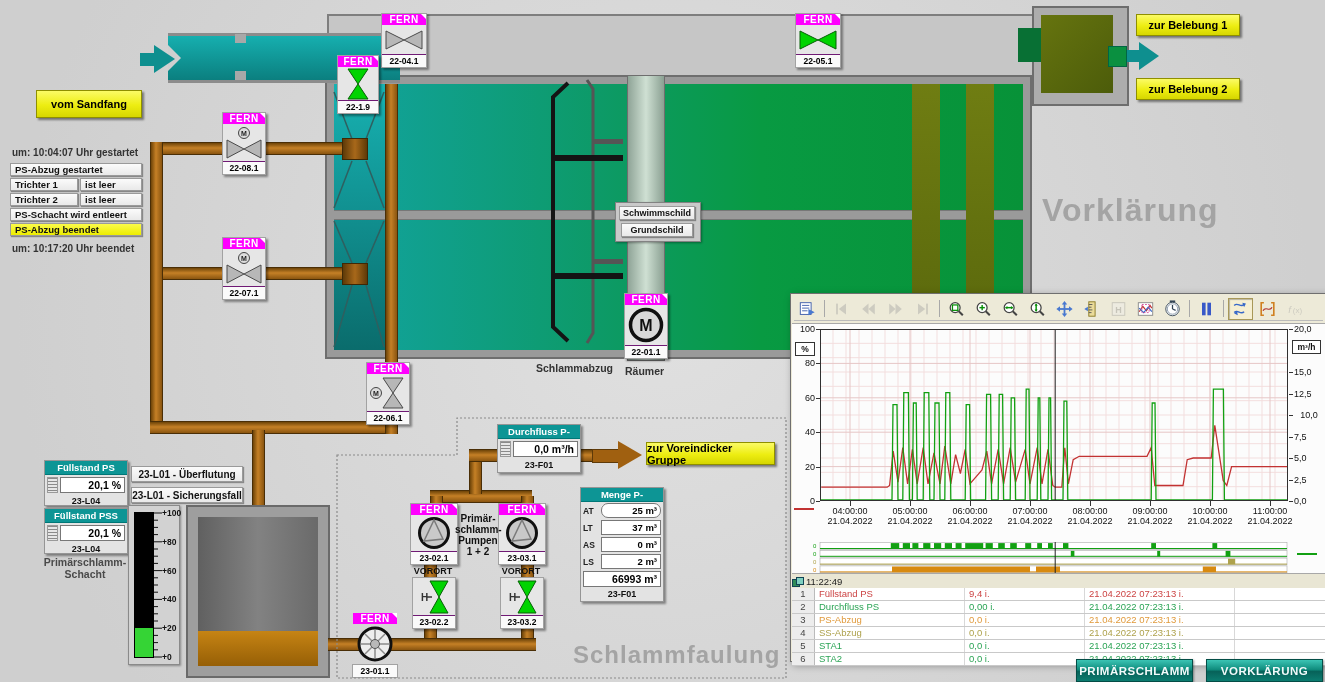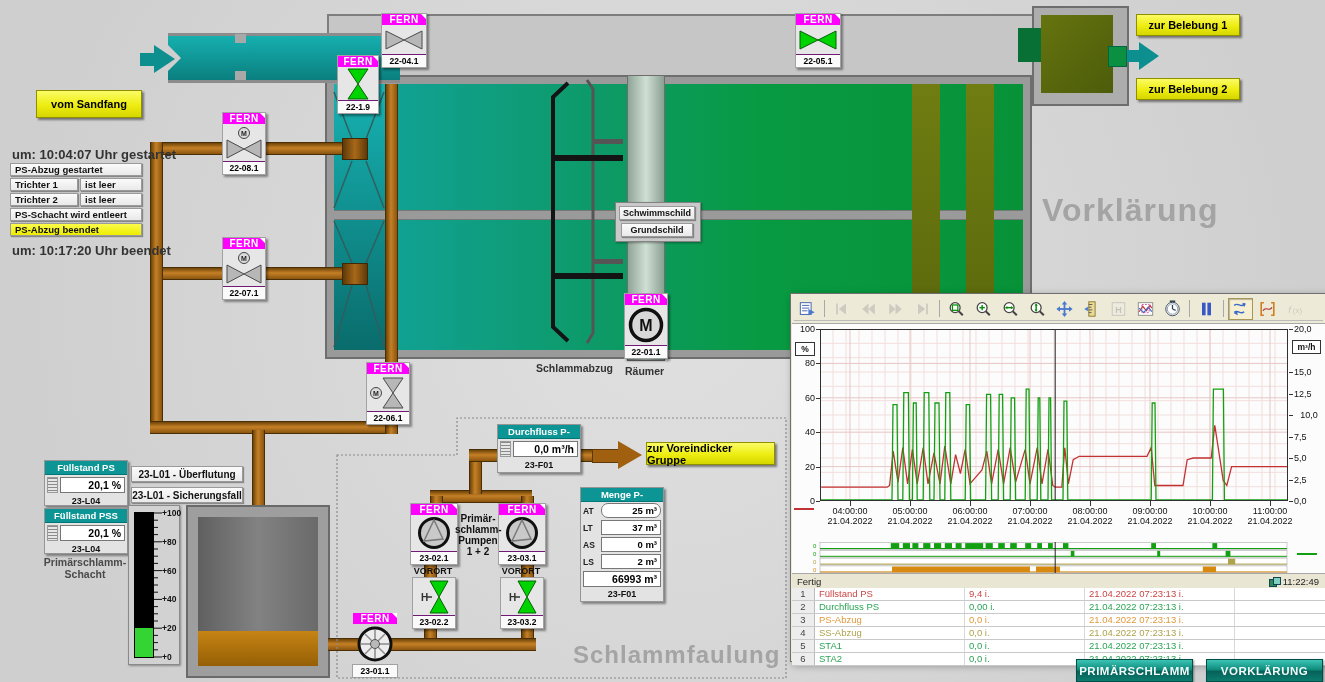--- a/index.html
+++ b/index.html
@@ -10,21 +10,21 @@
   
   .ylw{background:linear-gradient(180deg,#FBFB66,#EDED11 55%,#D6D600);border:1px solid #8F8F00;
     box-shadow:1.5px 1.5px 2px rgba(0,0,0,.45);font-weight:bold;font-size:11px;color:#000;
     display:flex;align-items:center;justify-content:center;}
   
   .gbtn{background:linear-gradient(180deg,#FBFBFB,#E9E9E9);border:1px solid #9A9A9A;
     box-shadow:1px 1px 1px rgba(0,0,0,.35);font-weight:bold;font-size:10px;color:#111;
     display:flex;align-items:center;padding:0 4px;box-sizing:border-box;}
   .gbtn.center{justify-content:center;padding:0;}
   .gbtn.hl{background:linear-gradient(180deg,#FBFB4A,#EDED00);}
-  .note{font-weight:bold;font-size:13px;color:#333;}
+  .note{font-weight:bold;font-size:10px;color:#333;}
   
   .instr{background:#E3E3E3;border:1px solid #959595;box-shadow:1.5px 1.5px 2px rgba(0,0,0,.4);}
   .thdr{background:#0D9595;color:#fff;font-weight:bold;font-size:9.5px;text-align:center;
     line-height:13px;height:13px;border-bottom:1px solid #077;}
   .vrow{display:flex;align-items:center;padding:2px 2px;}
   .lines-ic{width:9px;height:14px;margin-right:2px;border:1px solid #9a9a9a;
     background:repeating-linear-gradient(180deg,#8a8a8a 0 1px,#e6e6e6 1px 3px);}
   .vcell{flex:1;background:#fff;border:1px solid #777;font-weight:bold;font-size:10.5px;
     text-align:right;padding:1px 3px;color:#000;}
   .idlbl{font-weight:bold;font-size:9px;text-align:center;color:#111;line-height:12px;}
@@ -769,21 +769,20 @@
         <rect x="23" y="23.9" width="467" height="6.8" fill="#FFFFFF" stroke="#AAA" stroke-width="0.6"></rect>
         <text x="16" y="29.7" font-size="6" fill="#D88A10" font-family="Liberation Sans">0</text>
         <line x1="23" y1="29.9" x2="490" y2="29.9" stroke="#D88A10" stroke-width="1"></line>
         <rect x="95.0" y="24.5" width="138.0" height="5.6" fill="#D88A10"></rect>
         <rect x="239.0" y="24.5" width="24.0" height="5.6" fill="#D88A10"></rect>
         <rect x="405.8" y="24.5" width="13.2" height="5.6" fill="#D88A10"></rect>
         <line x1="258.2" y1="0" x2="258.2" y2="31" stroke="#202020"></line>
       </svg>
 
     <div style="position:absolute;left:1px;top:279px;width:533px;height:14px;background:#E9E6D4;border-top:1px solid #A8A8A8;display:flex;align-items:center;font-size:9.5px;color:#222;">
-      <span style="padding-left:5px;flex:1;">Fertig</span>
       <span style="width:10px;height:9px;position:relative;margin-right:4px;">
         <span style="position:absolute;left:0;top:2px;width:6px;height:6px;background:#2E8B57;border:1px solid #145;"></span>
         <span style="position:absolute;left:4px;top:0;width:6px;height:6px;background:#7FD0C0;border:1px solid #145;"></span>
       </span>
       <span style="padding-right:6px;">11:22:49</span>
     </div>
 
     <div id="legend" style="position:absolute;left:1px;top:294px;width:533px;height:72px;background:#fff;">
         <div class="lgrow">
           <div class="lgnum">1</div>

